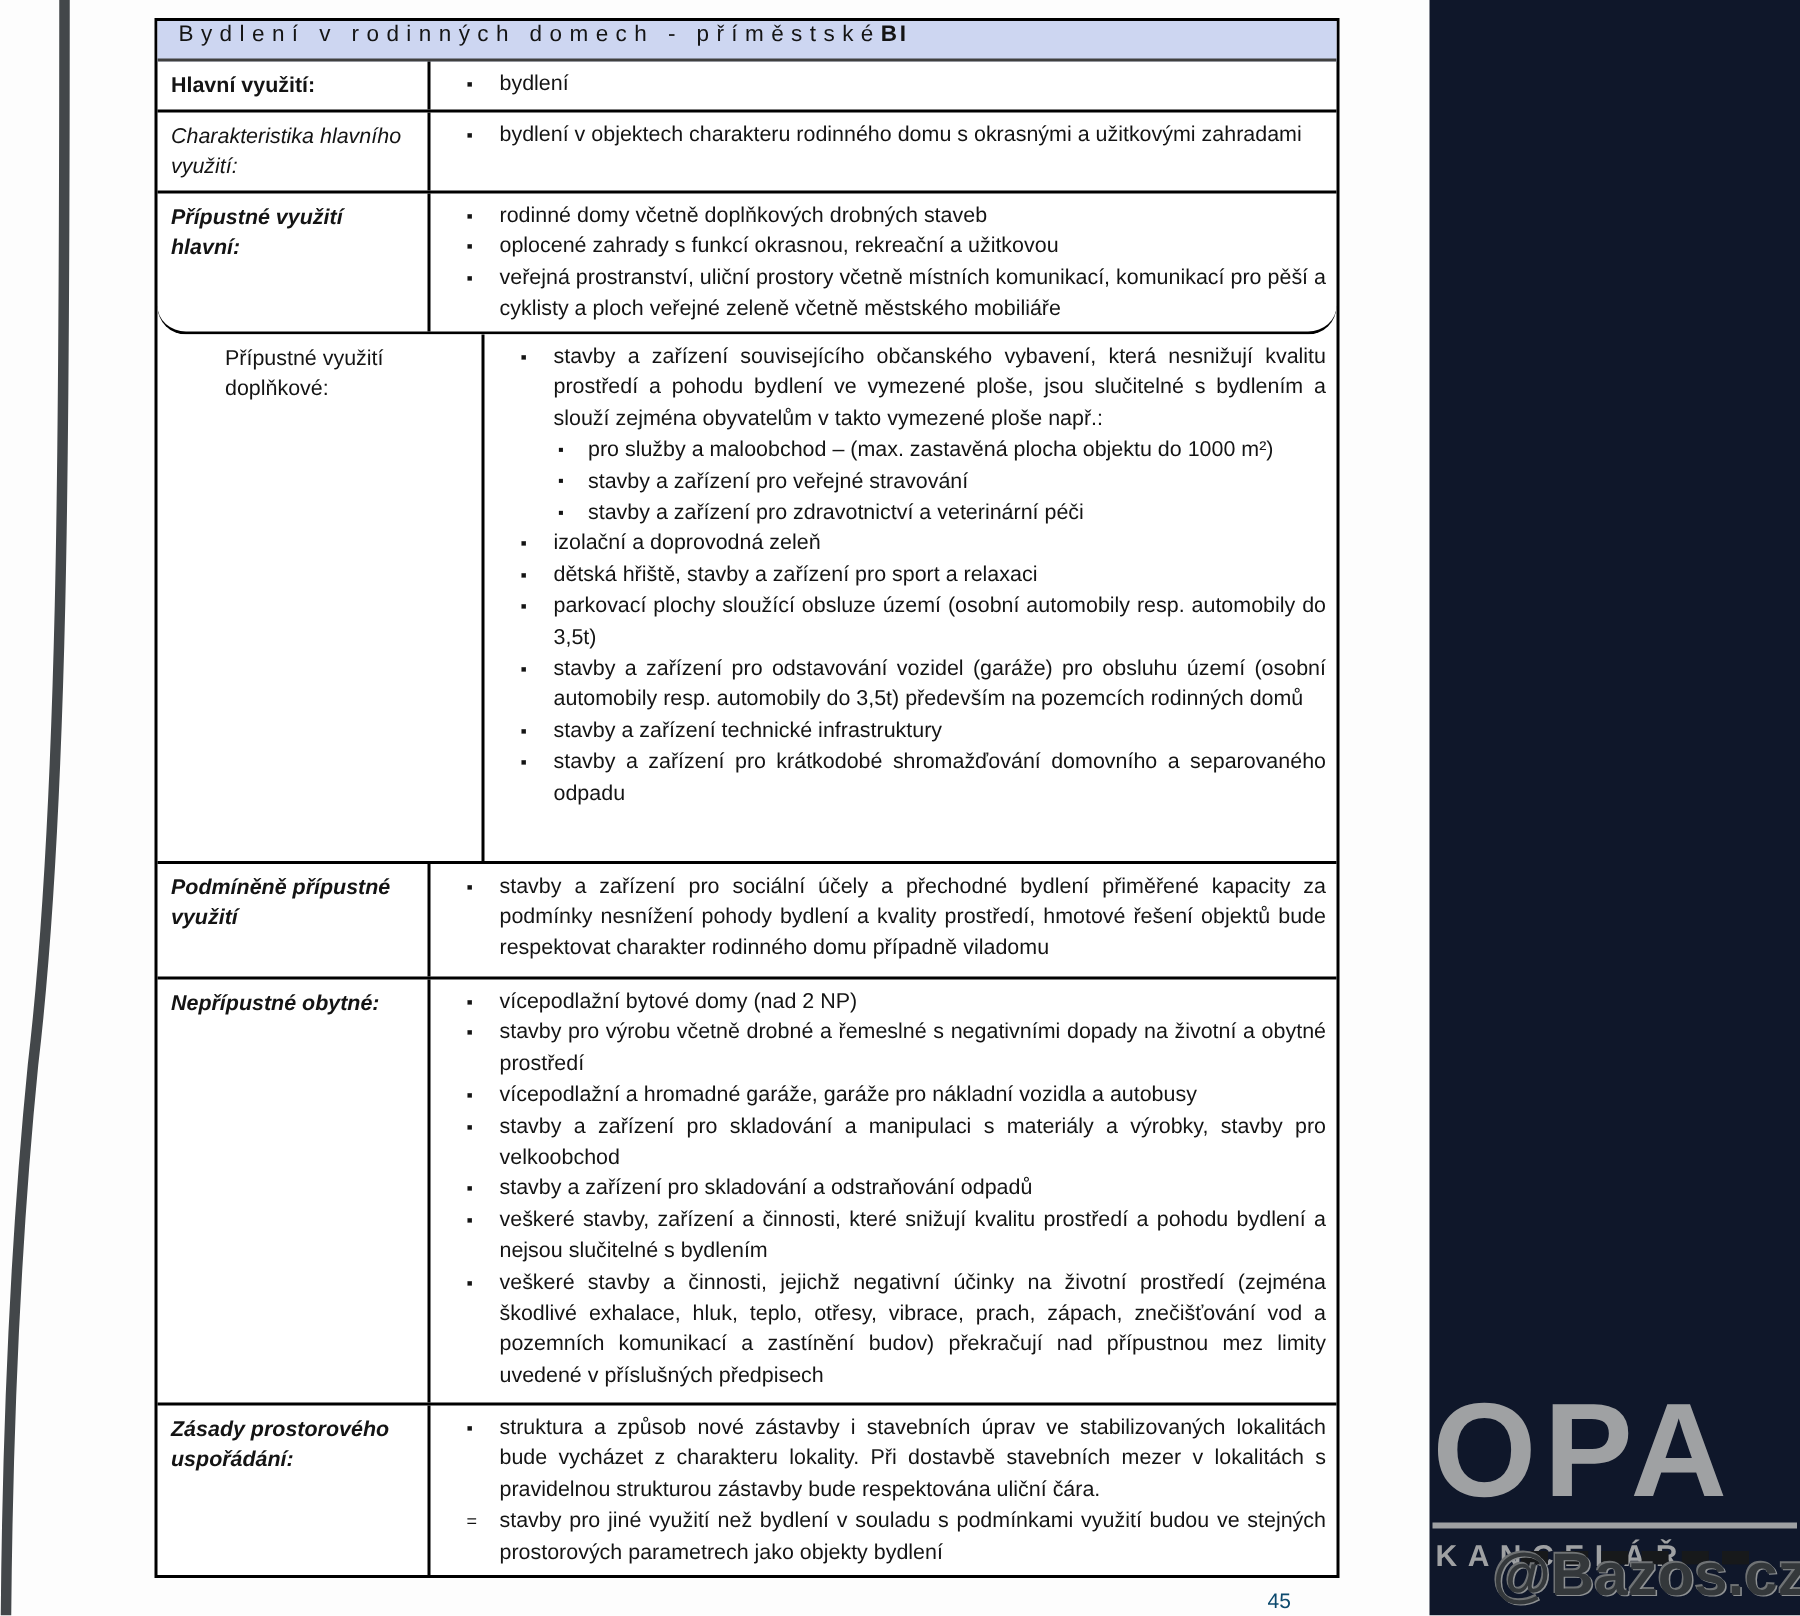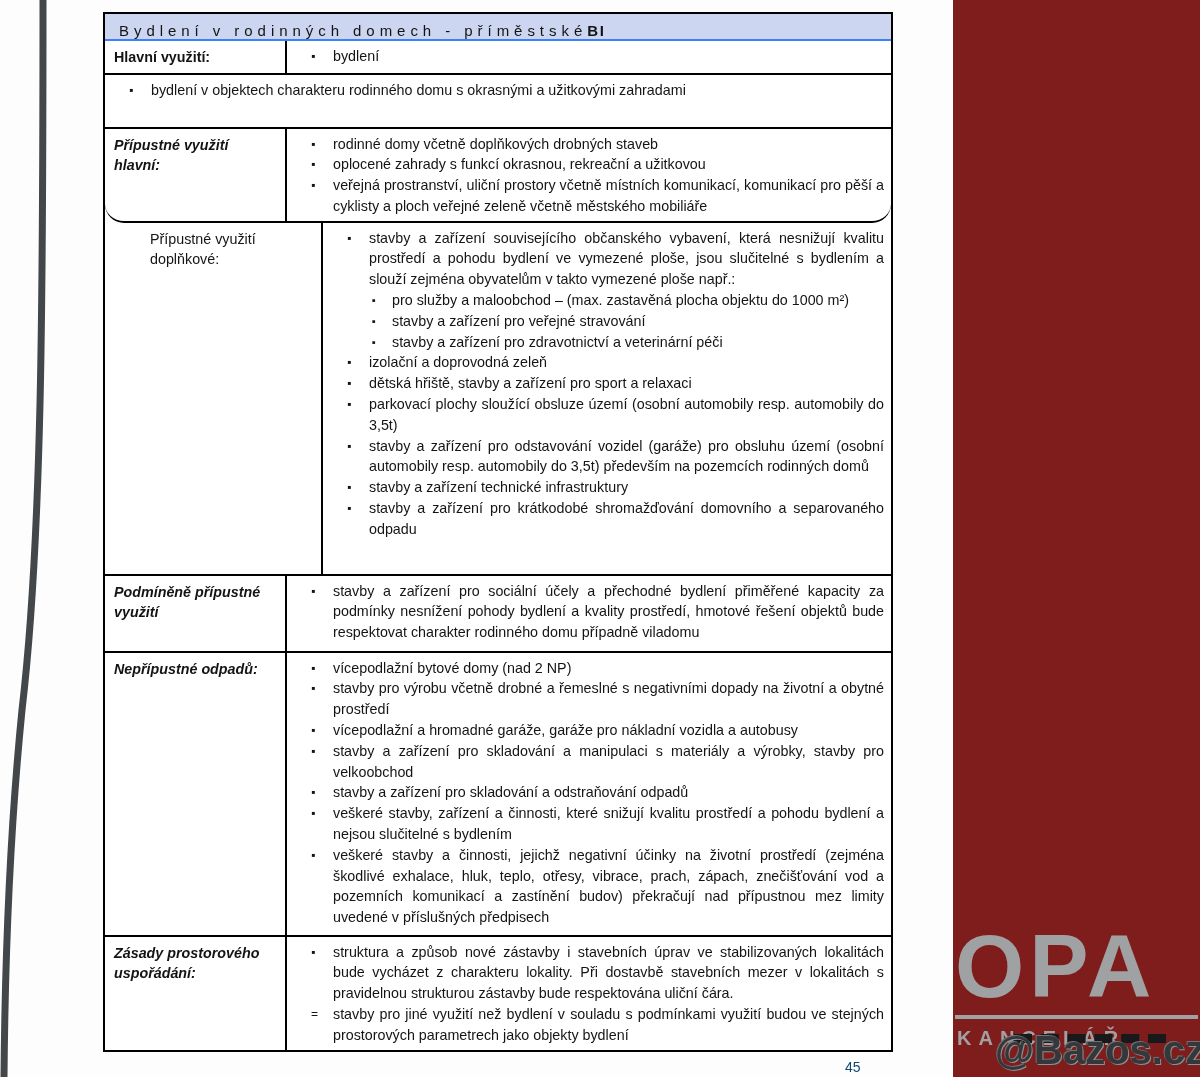--- a/index.html
+++ b/index.html
@@ -9,22 +9,22 @@
   }
   
   .edge-svg{position:absolute;left:0;top:0;}
 
   
   .ztable{
     position:absolute; left:103px; top:12px; width:790px;
     border:2.5px solid #000; box-sizing:border-box; background:#fff;
   }
   .thead{
-    display:flex; align-items:flex-end; height:27px; box-sizing:border-box;
-    border-bottom:2px solid #3b82f6; padding-left:14px; font-size:15px;
+    display:flex; align-items:flex-start; height:27px; box-sizing:border-box;
+    border-bottom:2px solid #404040; padding-left:14px; font-size:15px;
   }
   .thead .ttl{letter-spacing:0.33em; white-space:nowrap;}
   .thead .code{font-weight:bold; letter-spacing:0.12em; margin-left:0;}
   .trow{display:flex; border-bottom:2px solid #000; box-sizing:border-box;}
   .trow:last-child{border-bottom:none;}
   .lcell{
     flex:0 0 182px; width:182px; box-sizing:border-box;
     border-right:2px solid #000; padding:6px 8px 5px 9px;
     font-size:14.3px; line-height:20.5px;
   }
@@ -81,20 +81,21 @@
         <div class="trow" style="min-height: 33px;">
           <div class="lcell bold">Hlavní využití:</div>
           <div class="rcell">
             <div class="li">
               <span class="mk">▪</span>
               <span class="tx">bydlení</span>
             </div>
           </div>
         </div>
         <div class="trow" style="min-height: 54px;">
+          <div class="lcell italic">Charakteristika hlavního využití:</div>
           <div class="rcell">
             <div class="li">
               <span class="mk">▪</span>
               <span class="tx">bydlení v objektech charakteru rodinného domu s okrasnými a užitkovými zahradami</span>
             </div>
           </div>
         </div>
         <div class="trow" style="min-height: 94px; border-radius: 19px;">
           <div class="lcell bold-italic">Přípustné využití hlavní:</div>
           <div class="rcell">
@@ -160,21 +161,21 @@
         <div class="trow" style="min-height: 77px;">
           <div class="lcell bold-italic">Podmíněně přípustné využití</div>
           <div class="rcell">
             <div class="li">
               <span class="mk">▪</span>
               <span class="tx">stavby a zařízení pro sociální účely a přechodné bydlení přiměřené kapacity za podmínky nesnížení pohody bydlení a kvality prostředí, hmotové řešení objektů bude respektovat charakter rodinného domu případně viladomu</span>
             </div>
           </div>
         </div>
         <div class="trow" style="min-height: 284px;">
-          <div class="lcell bold-italic">Nepřípustné odpadů:</div>
+          <div class="lcell bold-italic">Nepřípustné obytné:</div>
           <div class="rcell">
             <div class="li">
               <span class="mk">▪</span>
               <span class="tx">vícepodlažní bytové domy (nad 2 NP)</span>
             </div>
             <div class="li">
               <span class="mk">▪</span>
               <span class="tx">stavby pro výrobu včetně drobné a řemeslné s negativními dopady na životní a obytné prostředí</span>
             </div>
             <div class="li">
@@ -210,21 +211,21 @@
               <span class="mk">=</span>
               <span class="tx">stavby pro jiné využití než bydlení v souladu s podmínkami využití budou ve stejných prostorových parametrech jako objekty bydlení</span>
             </div>
           </div>
         </div>
       </div>
   </div>
 
   <div class="pagenum">45</div>
 
-  <div class="panel" style="background: #7f1d1d;">
+  <div class="panel" style="background: #0f172a;">
     <div class="logo-word" style="color: rgb(159, 161, 163);">OPA</div>
     <div class="logo-line" style="background: rgb(159, 161, 163);"></div>
     <div class="logo-sub" style="color: rgb(159, 161, 163);">KANCELÁŘ</div>
   </div>
 
   <div class="wm-dashes"></div>
   <div class="wm-text">@Bazos.cz</div>
 
 </div>
 

